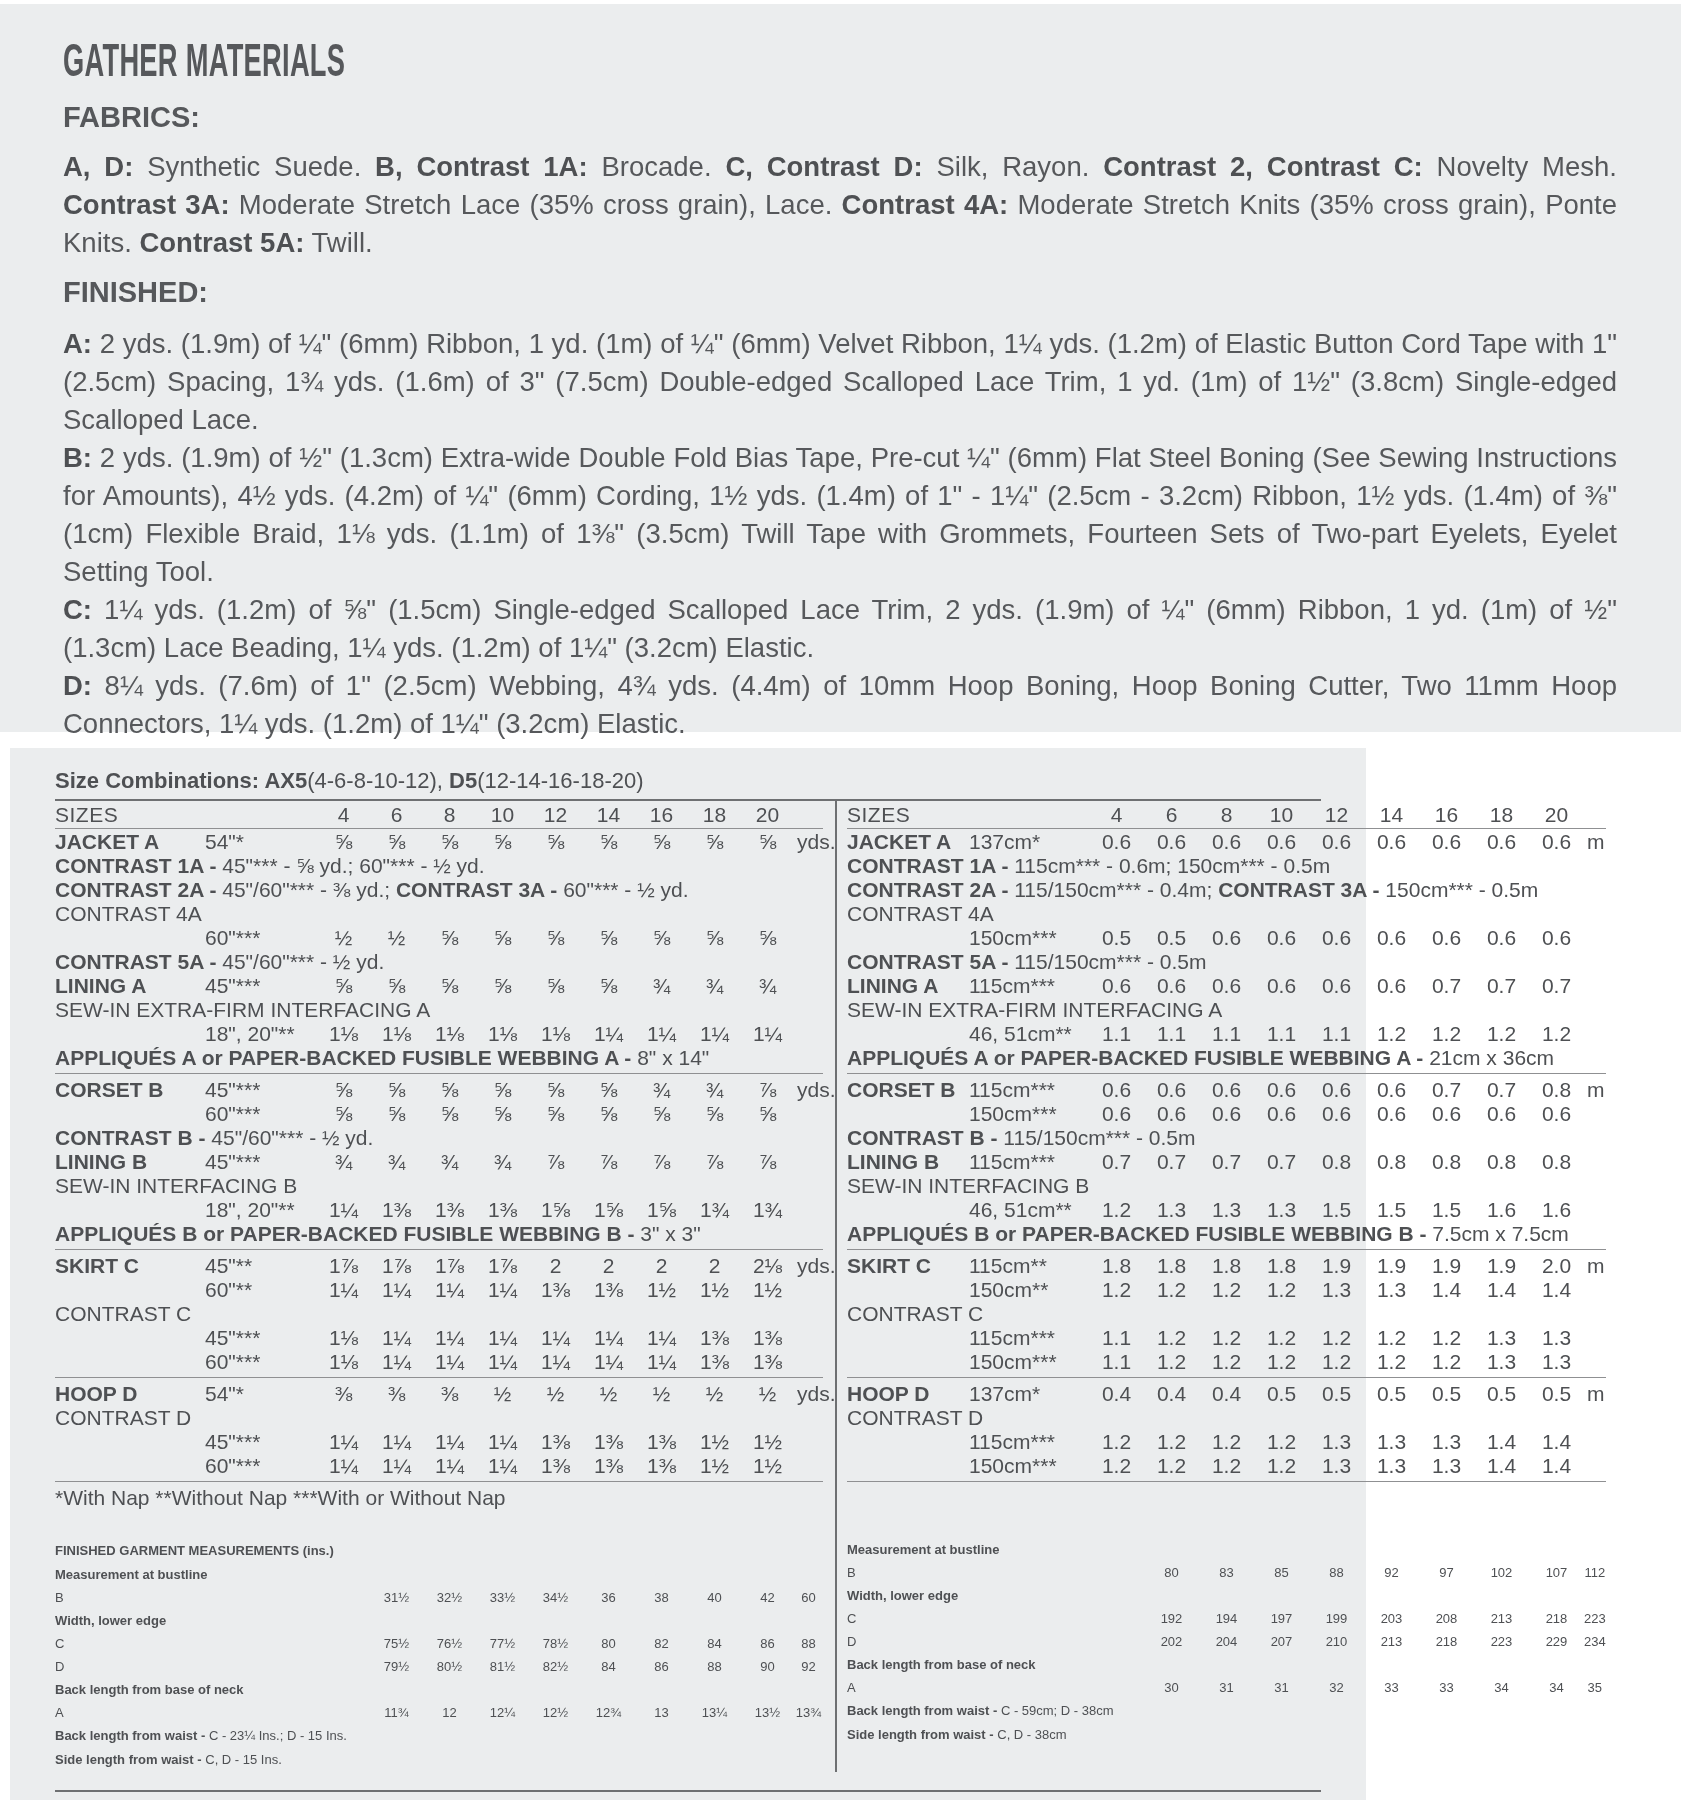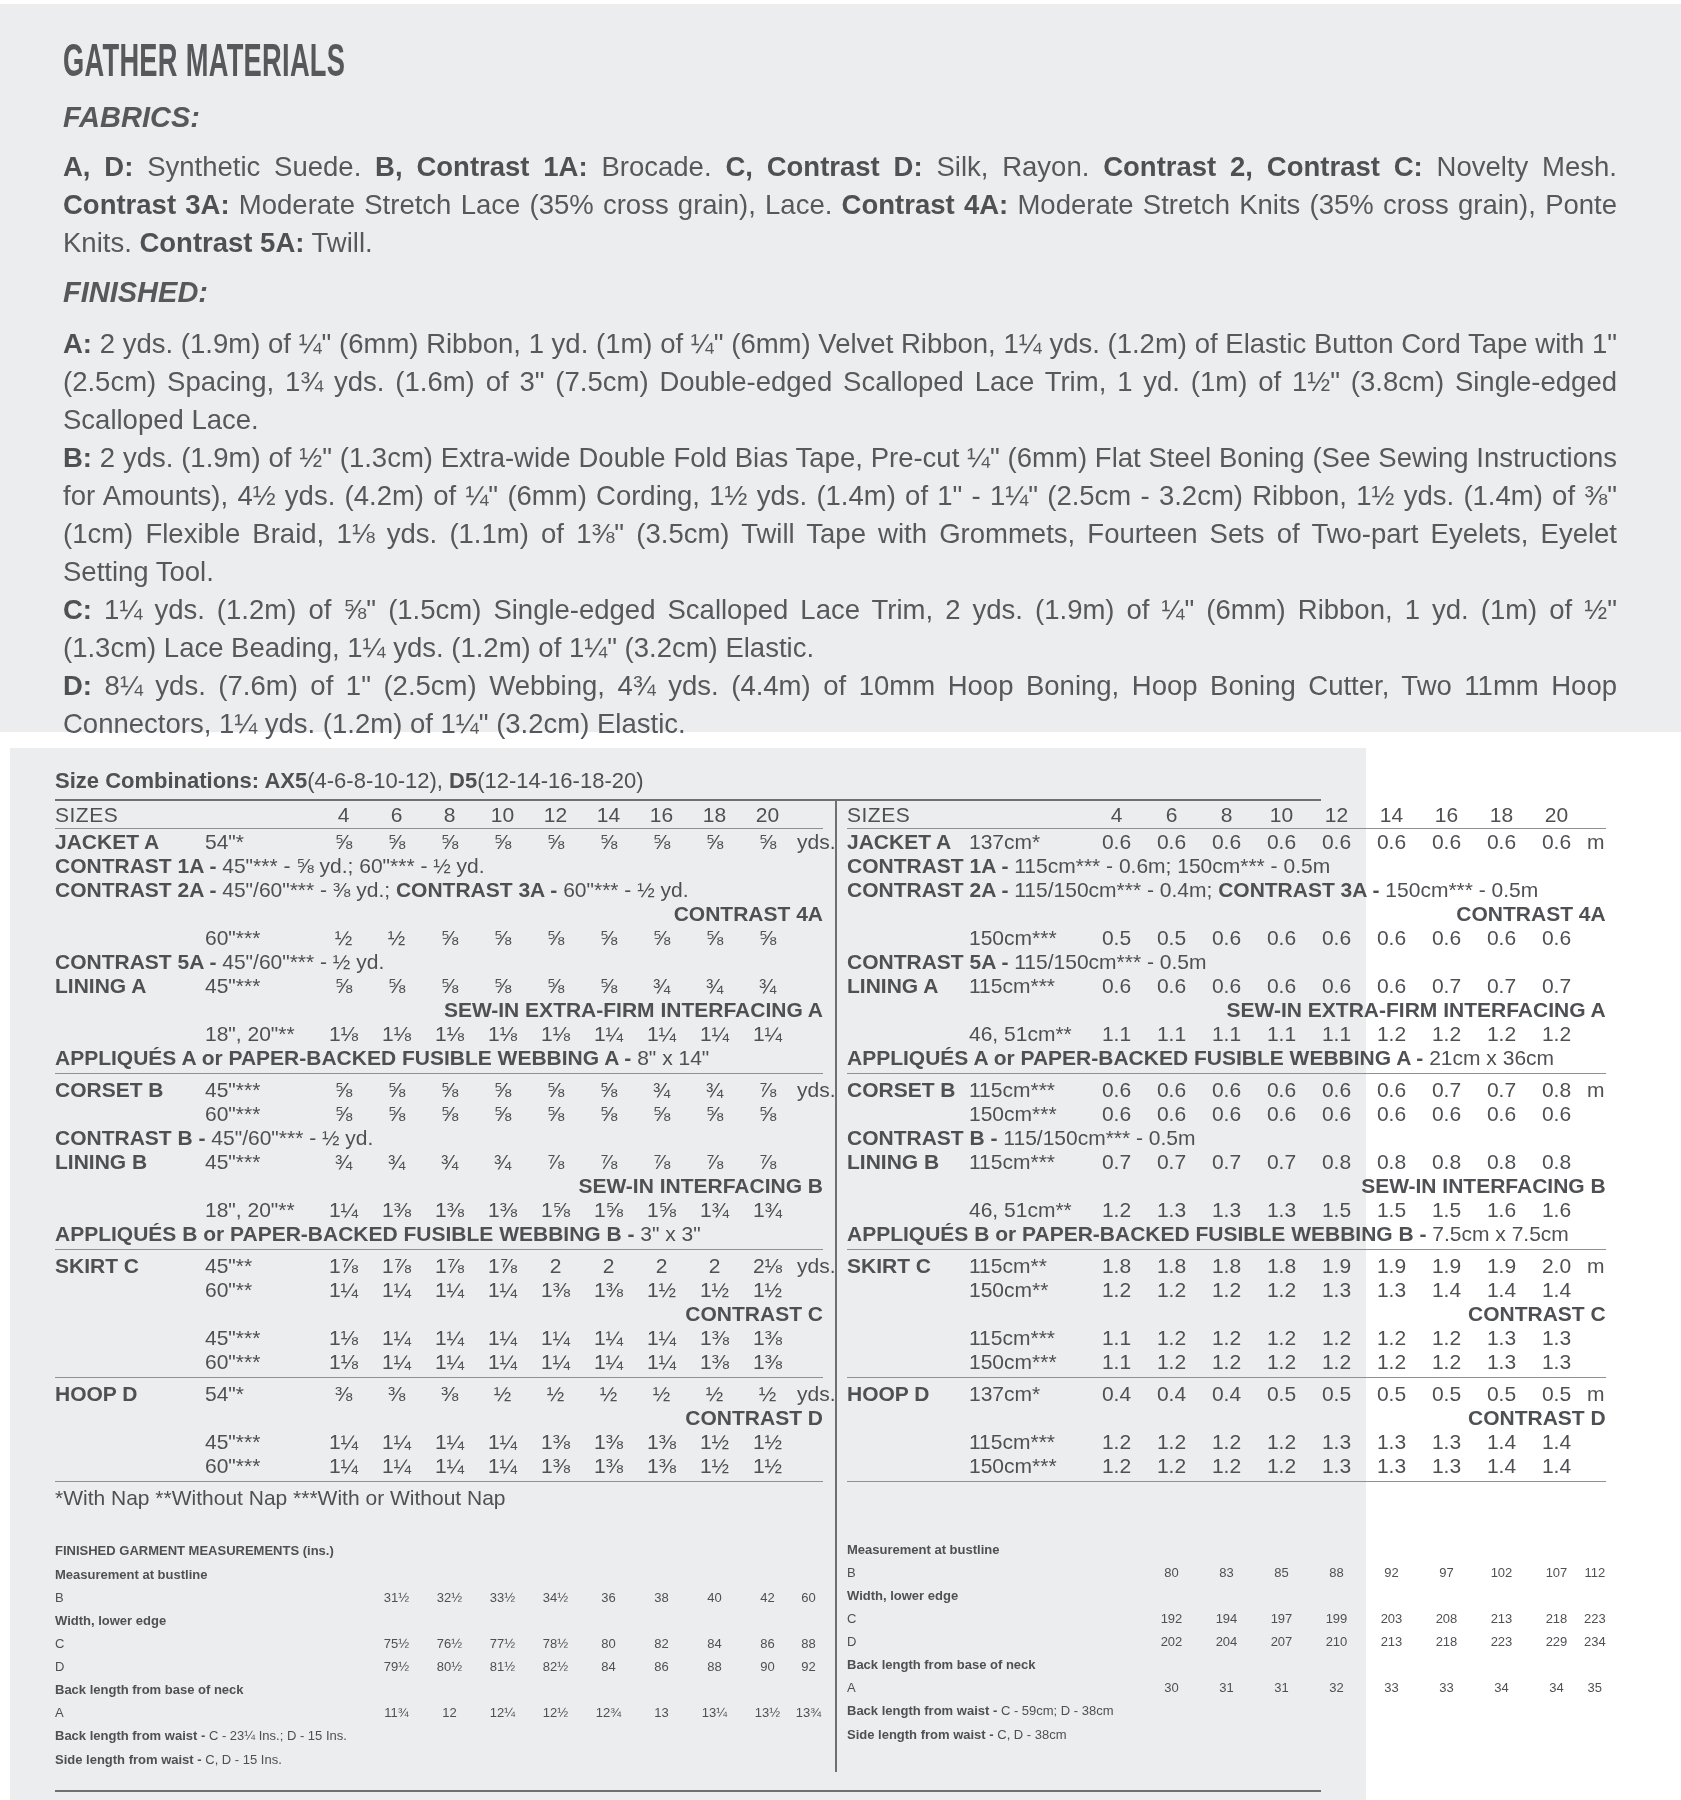--- a/index.html
+++ b/index.html
@@ -13,21 +13,21 @@
   html,body{background:#ffffff;}
   body{width:1681px;height:1800px;overflow:hidden;
        font-family:"Liberation Sans","DejaVu Sans",sans-serif;color:var(--ink);}
 
   
   .top-panel{margin-top:4px;width:1681px;height:728px;background:var(--panel);
              padding:28px 64px 0 63px;}
   .gm-title{font-weight:bold;font-size:47px;letter-spacing:.5px;color:var(--ink);
             transform:scaleX(.58);transform-origin:left center;white-space:nowrap;
             display:inline-block;}
-  .sec-head{font-weight:bold;font-size:29px;color:var(--ink);margin-top:14px;font-style:italic;}
+  .sec-head{font-weight:bold;font-size:29px;color:var(--ink);margin-top:14px;}
   .para{font-size:27.5px;line-height:38px;text-align:justify;margin-top:14px;color:var(--ink);}
   .para b{color:var(--ink-dark);}
   .paras-tight .para{margin-top:0;}
   .paras-tight{margin-top:16px;}
 
   
   .table-panel{margin:16px 24px 0 10px;width:1356px;height:1056px;background:var(--panel);
                padding:20px 45px 0 45px;}
   .size-comb{font-size:22px;line-height:26px;margin-bottom:5px;color:var(--ink-dark);}
   .size-comb b{color:var(--ink-dark);}
@@ -44,21 +44,21 @@
   .tbl-cm .t-row{grid-template-columns:122px 120px repeat(9,55px) 1fr;}
   .t-head{border-bottom:1.5px solid var(--rule-light);padding-bottom:1px;margin-bottom:1px;}
   .t-head .c-name{font-weight:normal;letter-spacing:.5px;}
   .c-name{font-weight:bold;white-space:nowrap;}
   .c-span2{grid-column:1 / span 2;}
   .c-width{white-space:nowrap;}
   .c-val{text-align:center;white-space:nowrap;}
   .c-unit{padding-left:3px;white-space:nowrap;}
   .t-text{line-height:24px;}
   .t-text b{color:var(--ink-dark);}
-  .t-label{font-weight:bold;text-align:right;}
+  .t-label{font-weight:normal;}
   .t-rule{border-top:1.5px solid var(--rule-light);height:5px;margin-top:3px;}
 
   
   .fgm{font-size:13px;line-height:23px;color:var(--ink-dark);}
   .fgm-in{margin-top:28px;}
   .fgm-cm{margin-top:52px;}
   .fgm .fgm-title{font-weight:bold;line-height:25px;}
   .fgm .fgm-head{font-weight:bold;}
   .fgm .t-row{display:grid;align-items:baseline;}
   .fgm-in .t-row{grid-template-columns:262px repeat(9,53px) 1fr;}

